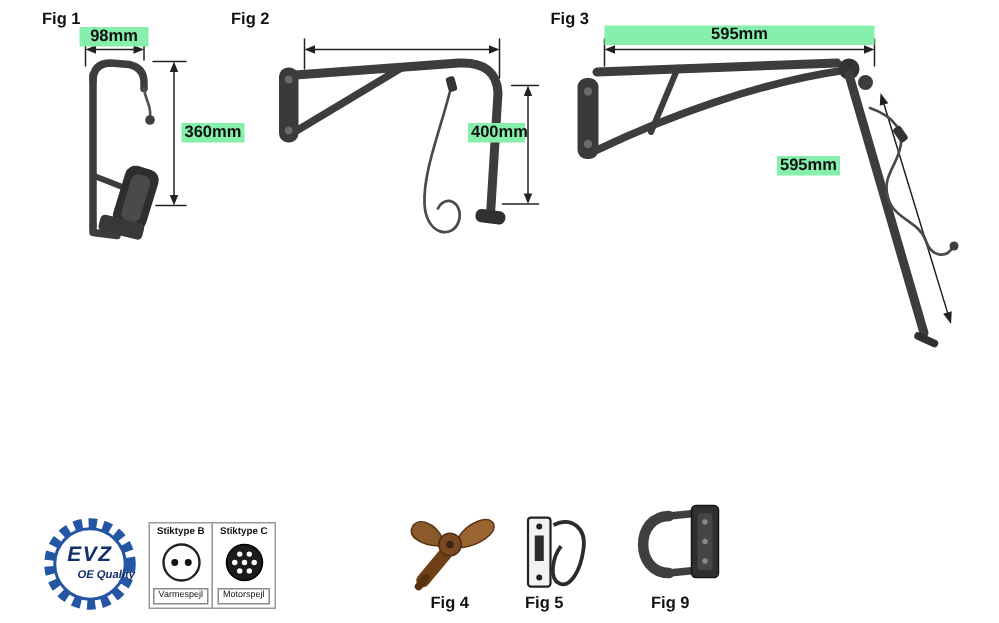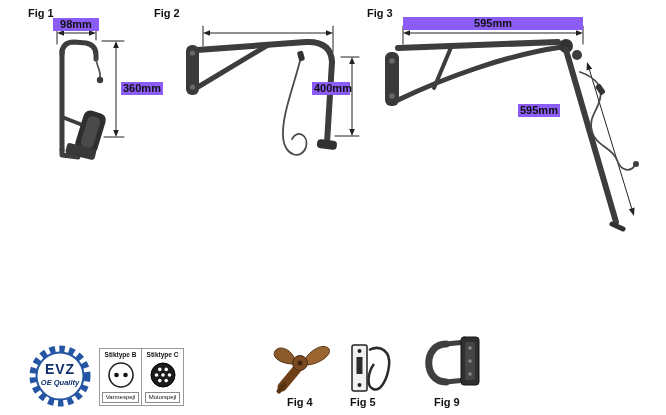--- a/index.html
+++ b/index.html
@@ -1,24 +1,24 @@
 <!DOCTYPE html>
 <html><head>
 <meta charset="utf-8">
 <style>
   * { margin:0; padding:0; box-sizing:border-box; }
   html,body { background:#ffffff; font-family:"Liberation Sans", sans-serif; }
   .canvas { position:relative; width:666px; height:415px; background:#fff; overflow:hidden;border-radius:25px; }
   .abs { position:absolute; }
   .fig-label { position:absolute; font-size:11px; font-weight:bold; color:#111; line-height:1; }
-  .dim-label { position:absolute; font-size:11px; font-weight:bold; color:#111; background:#8b5cf6; line-height:1; padding:1px 2px; white-space:nowrap; }
+  .dim-label { position:absolute; font-size:11px; font-weight:bold; color:#111; background:#86efac; line-height:1; padding:1px 2px; white-space:nowrap; }
   .tc { text-align:center; }
   .tr { text-align:left; }
-  .badge-text-main { position:absolute; font-size:14px; font-weight:bold; color:#10306b; text-align:center; line-height:1; letter-spacing:1px; }
-  .badge-text-sub { position:absolute; font-size:7.5px; font-weight:bold; font-style:italic; color:#10306b; text-align:center; line-height:1; }
+  .badge-text-main { position:absolute; font-size:14px; font-weight:bold; font-style:italic; color:#10306b; text-align:center; line-height:1; letter-spacing:1px; }
+  .badge-text-sub { position:absolute; font-size:7.5px; font-weight:bold; font-style:italic; color:#10306b; text-align:right; line-height:1; }
   .conn-row { position:absolute; display:flex; }
   .conn-cell { width:43px; height:58px; border:1px solid #9a9a9a; background:#fff; display:flex; flex-direction:column; align-items:center; padding:2px 1px 2px; }
   .conn-cell + .conn-cell { margin-left:-1px; }
   .conn-title { font-size:6.5px; font-weight:bold; color:#111; line-height:1.1; }
   .conn-use { font-size:6px; color:#111; border:1px solid #8a8a8a; padding:1px 3px; margin-top:auto; line-height:1.1; white-space:nowrap; }
   .conn-icon { margin-top:2px; }
 </style>
 </head>
 <body>
 

